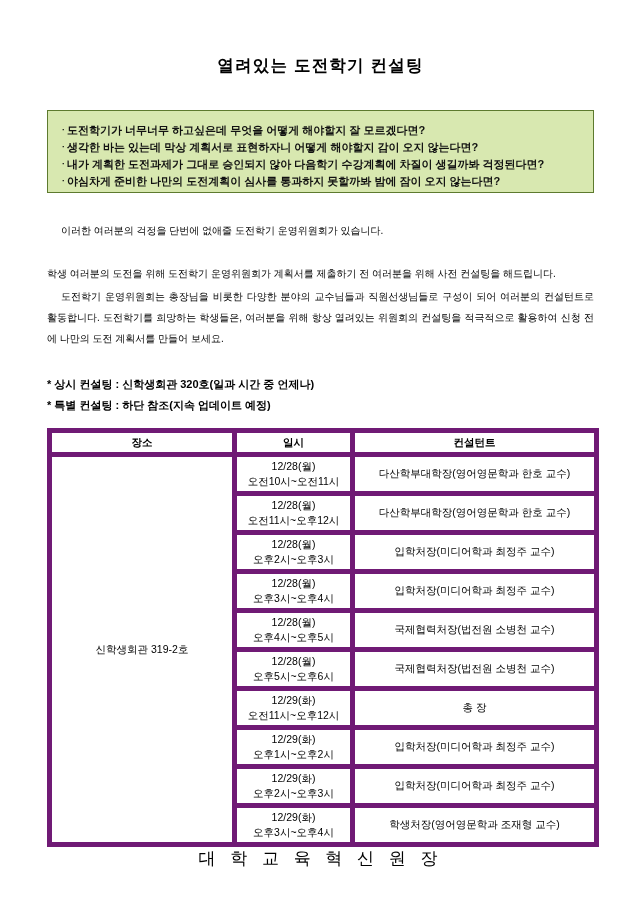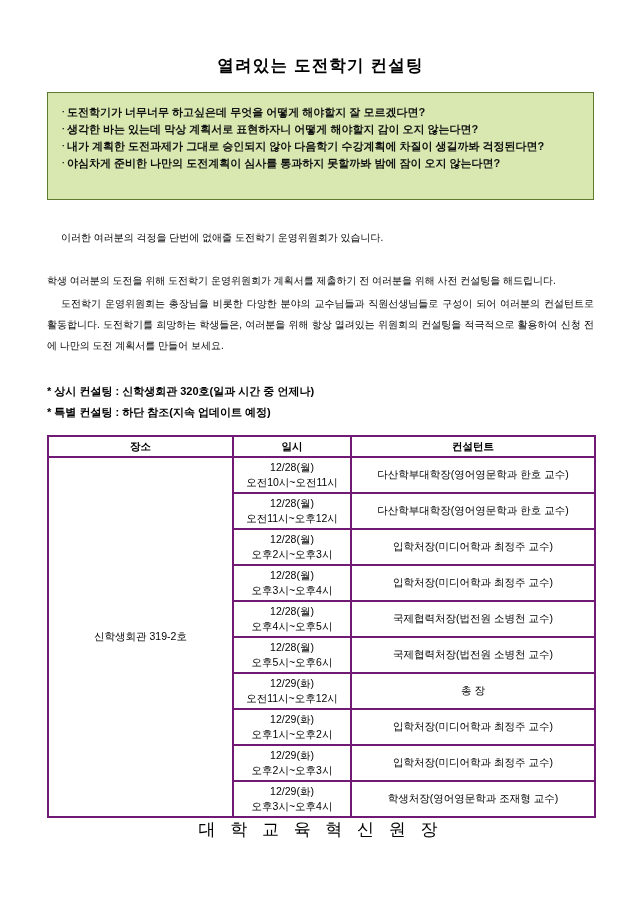--- a/index.html
+++ b/index.html
@@ -23,24 +23,24 @@
   }
   .doc-title {
     text-align: center;
     font-size: 16.5px;
     font-weight: bold;
     letter-spacing: 1.2px;
     margin-top: 55px;
     margin-bottom: 14px;
   }
   .notice-box {
-    margin-top: 15px;
+    margin-top: 33px;
     border: 1px solid #5d7a2e;
     background: #d8e8b0;
-    padding: 11px 14px 27px 14px;
+    padding: 11px 14px 2px 14px;
     box-sizing: border-box;
   }
   .notice-line {
     font-size: 11px;
     line-height: 17px;
     font-weight: bold;
     color: #111;
     white-space: nowrap;
   }
   .notice-line .bullet {
@@ -75,21 +75,21 @@
     font-weight: bold;
   }
   table.schedule {
     margin-top: 12px;
     border-collapse: collapse;
     width: 100%;
     table-layout: fixed;
   }
   table.schedule th,
   table.schedule td {
-    border: 2px solid #701a75;
+    border: 5px solid #701a75;
     font-size: 10.5px;
     text-align: center;
     vertical-align: middle;
     padding: 0;
   }
   table.schedule th {
     height: 19px;
     font-weight: bold;
   }
   col.c-place { width: 185px; }

